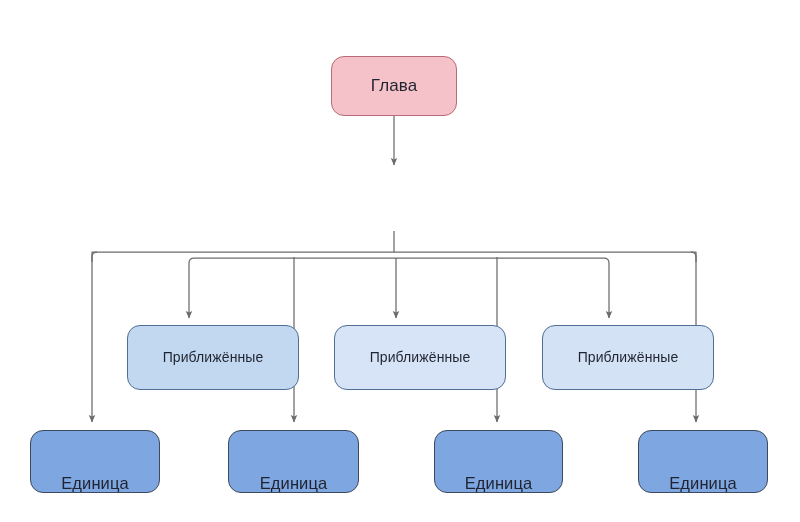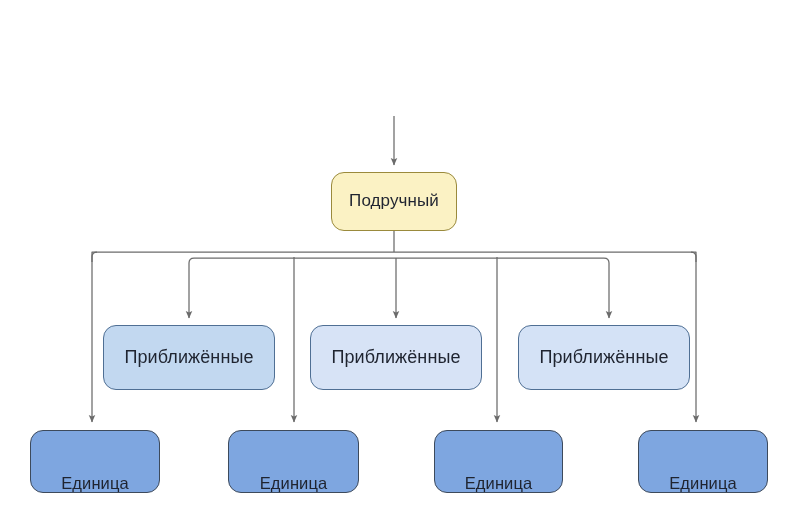--- a/index.html
+++ b/index.html
@@ -62,21 +62,22 @@
     border-color: #9a8a3c;
     font-size: 17px;
   }
   
   .node-close {
     top: 325px;
     width: 172px;
     height: 65px;
     border-radius: 13px;
     border-color: #4f6f94;
-    font-size: 18px;
+    font-size: 14px;
+    margin-left: 24px;
   }
   .node-close-1 {
     left: 103px;
     background: #c2d8f0;
   }
   .node-close-2 {
     left: 310px;
     background: #d7e3f6;
   }
   .node-close-3 {
@@ -128,24 +129,24 @@
 
       <path d="M194,258 L604,258"></path>
       <path d="M189,263 L189,318" marker-end="url(#arrowhead)"></path>
       <path d="M189,263 Q189,258 194,258"></path>
       <path d="M396,258 L396,318" marker-end="url(#arrowhead)"></path>
       <path d="M609,263 L609,318" marker-end="url(#arrowhead)"></path>
       <path d="M609,263 Q609,258 604,258"></path>
     </g>
   </svg>
 
+  <div class="node node-head">
+    <span class="node-label">Глава</span>
+  </div>
 
-  <div class="node node-deputy">
-    <span class="node-label">Подручный</span>
-  </div>
 
   <div class="node node-close node-close-1">
     <span class="node-label">Приближённые</span>
   </div>
   <div class="node node-close node-close-2">
     <span class="node-label">Приближённые</span>
   </div>
   <div class="node node-close node-close-3">
     <span class="node-label">Приближённые</span>
   </div>

